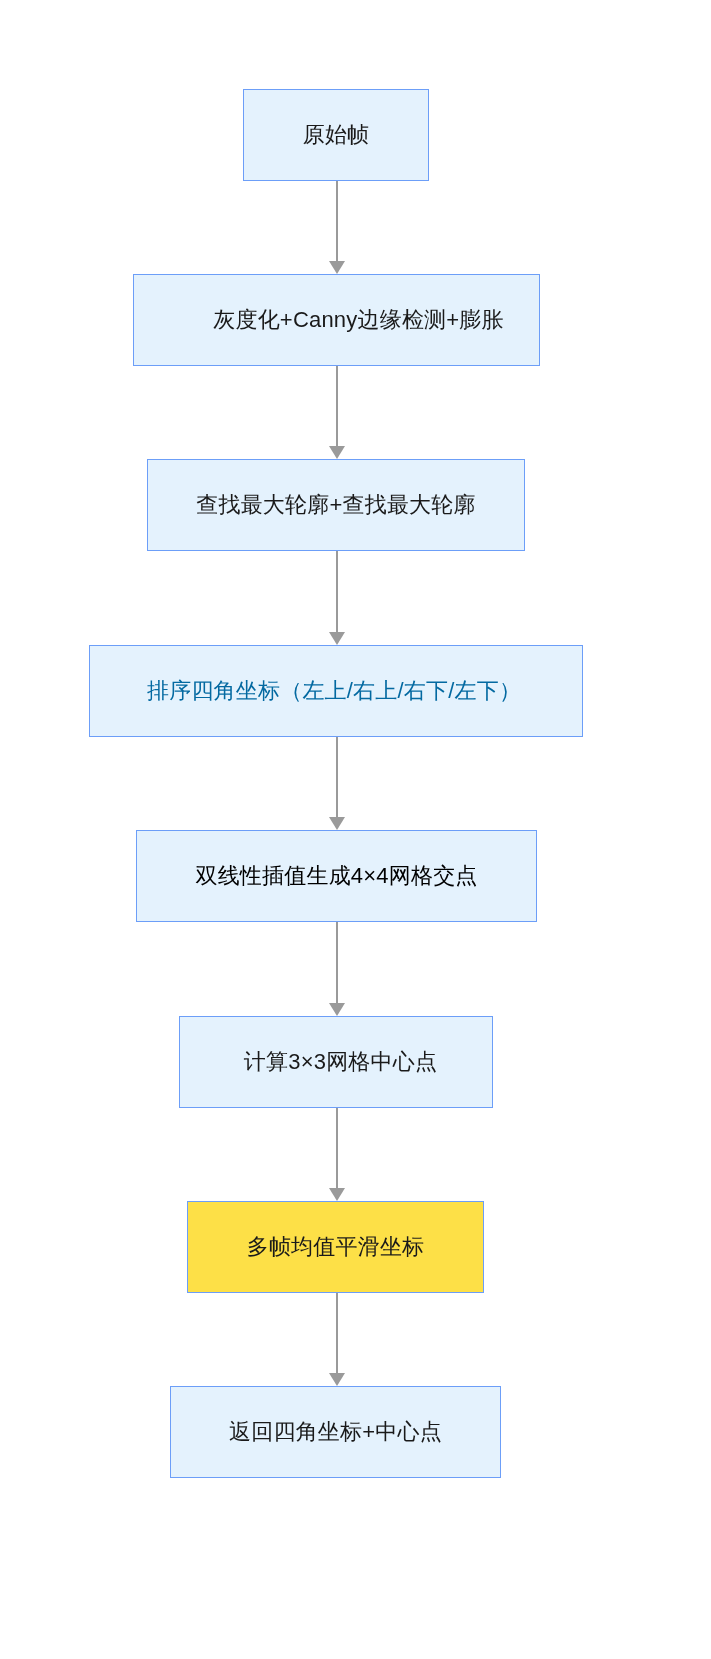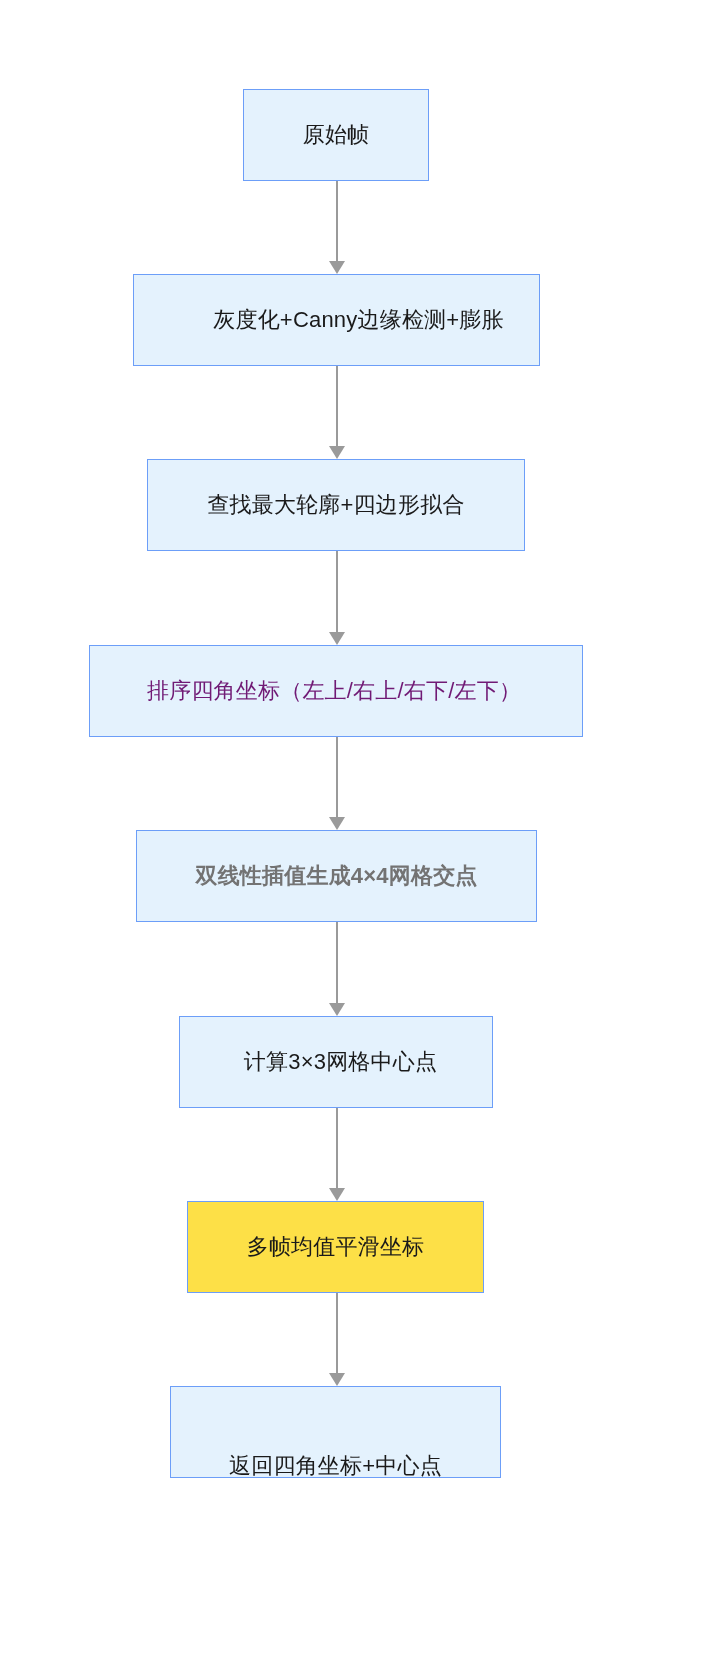--- a/index.html
+++ b/index.html
@@ -95,30 +95,30 @@
       <div class="edge-line" style="height: 81px;"></div>
       <div class="edge-head" style="top: 80px;"></div>
     </div>
     <div class="node" style="left: 243px; top: 89px; width: 186px; height: 92px; background: rgb(228, 242, 253); border-color: rgb(108, 158, 248);">
       <span class="node-label" style="color: rgb(26, 26, 26);">原始帧</span>
     </div>
     <div class="node" style="left: 133px; top: 274px; width: 407px; height: 92px; background: rgb(228, 242, 253); border-color: rgb(108, 158, 248);">
       <span class="node-label" style="color: rgb(26, 26, 26); margin-left: 44px;">灰度化+Canny边缘检测+膨胀</span>
     </div>
     <div class="node" style="left: 147px; top: 459px; width: 378px; height: 92px; background: rgb(228, 242, 253); border-color: rgb(108, 158, 248);">
-      <span class="node-label" style="color: rgb(26, 26, 26);">查找最大轮廓+四边形拟合</span>
+      <span class="node-label" style="color: rgb(26, 26, 26);">查找最大轮廓+查找最大轮廓</span>
     </div>
     <div class="node clipped" style="left: 89px; top: 645px; width: 494px; height: 92px; background: rgb(228, 242, 253); border-color: rgb(108, 158, 248);">
-      <span class="node-label" style="color: #701a75;">排序四角坐标（左上/右上/右下/左下）</span>
+      <span class="node-label" style="color: #0369a1;">排序四角坐标（左上/右上/右下/左下）</span>
     </div>
     <div class="node" style="left: 136px; top: 830px; width: 401px; height: 92px; background: rgb(228, 242, 253); border-color: rgb(108, 158, 248);">
-      <span class="node-label" style="color: #737373; font-weight: bold;">双线性插值生成4×4网格交点</span>
+      <span class="node-label" style="color: #000000;">双线性插值生成4×4网格交点</span>
     </div>
     <div class="node" style="left: 179px; top: 1016px; width: 314px; height: 92px; background: rgb(228, 242, 253); border-color: rgb(108, 158, 248); padding-left: 9px;">
       <span class="node-label" style="color: rgb(26, 26, 26);">计算3×3网格中心点</span>
     </div>
     <div class="node" style="left: 187px; top: 1201px; width: 297px; height: 92px; background: #fde047; border-color: rgb(108, 158, 248);">
       <span class="node-label" style="color: rgb(26, 26, 26);">多帧均值平滑坐标</span>
     </div>
-    <div class="node" style="left: 170px; top: 1386px; width: 331px; height: 92px; background: rgb(228, 242, 253); border-color: rgb(108, 158, 248); align-items: flex-end;">
+    <div class="node" style="left: 170px; top: 1386px; width: 331px; height: 92px; background: rgb(228, 242, 253); border-color: rgb(108, 158, 248);">
       <span class="node-label" style="color: rgb(26, 26, 26);">返回四角坐标+中心点</span>
     </div>
   </div>
 
 </body></html>

